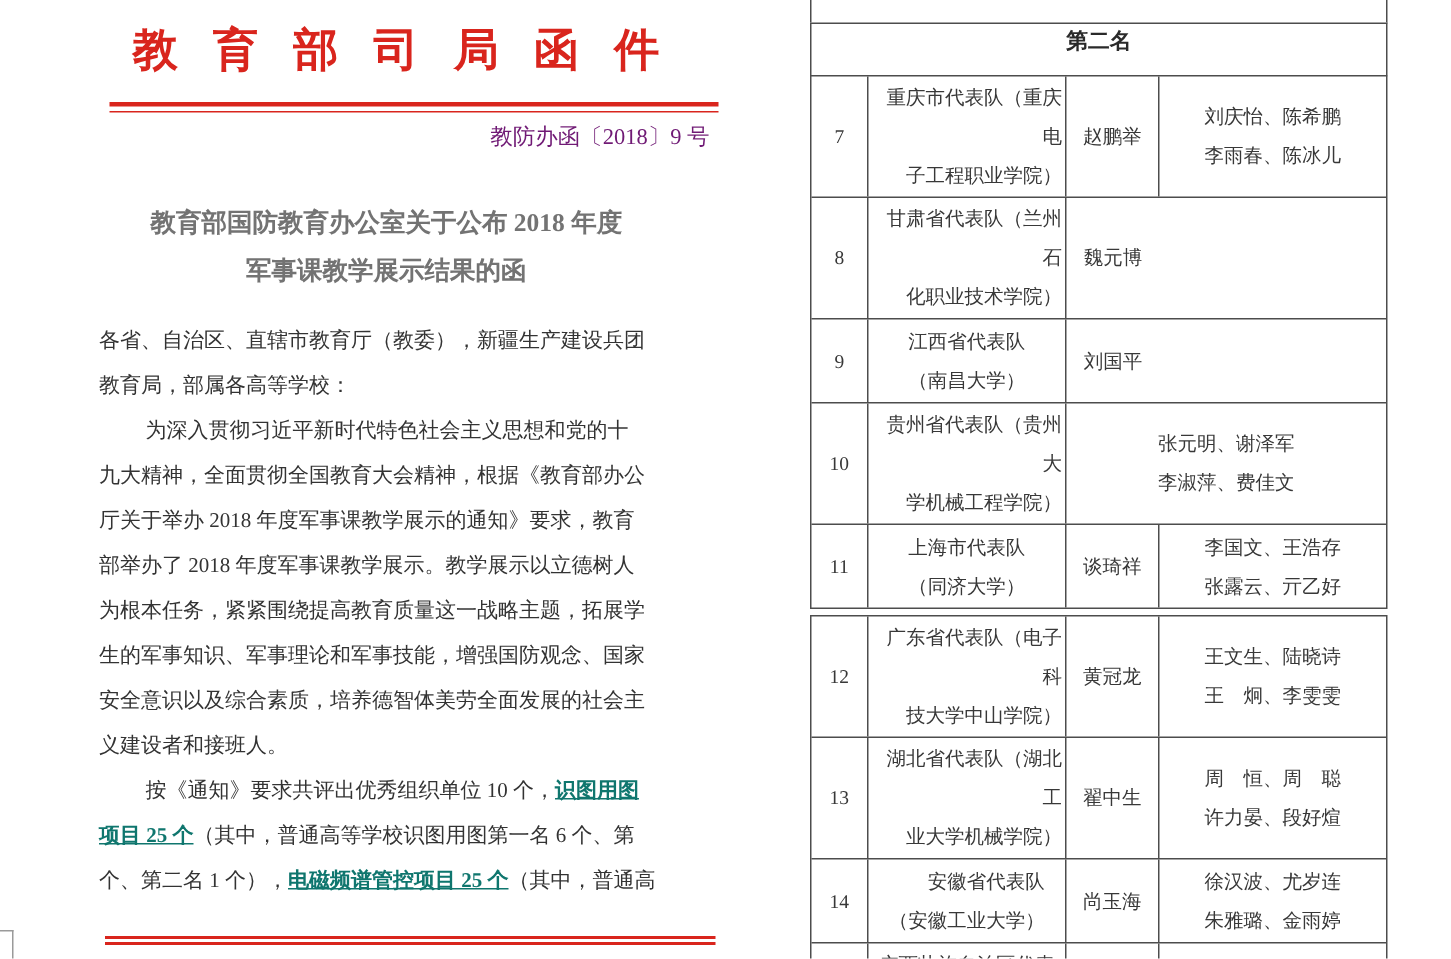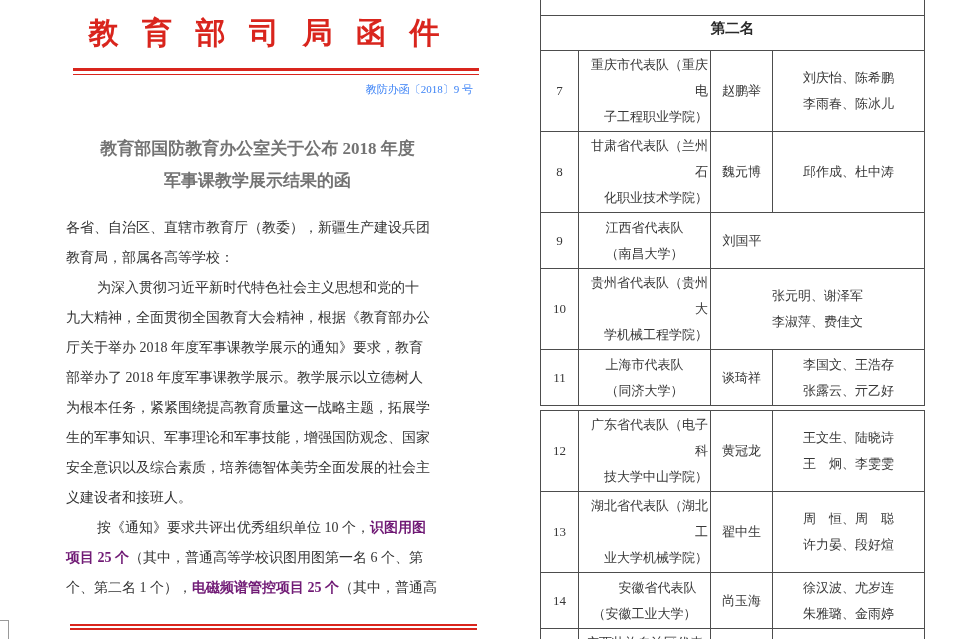--- a/index.html
+++ b/index.html
@@ -15,29 +15,29 @@
   }
   
   .left-page{position:absolute;left:0;top:0;width:515px;height:639px;background:#fff;}
   .agency-header{
     position:absolute;left:58px;top:13px;width:420px;text-align:center;
     font-size:30px;font-weight:bold;color:var(--red);letter-spacing:8px;white-space:nowrap;
   }
   .rule{position:absolute;background:var(--red);}
   .rule-top-thick{left:73px;top:68px;width:406px;height:3px;}
   .rule-top-thin{left:73px;top:74px;width:406px;height:1px;}
-  .doc-number{position:absolute;right:42px;top:82px;font-size:11px;color:#3b82f6;white-space:nowrap;}
+  .doc-number{position:absolute;right:42px;top:82px;font-size:15px;color:#701a75;white-space:nowrap;}
   .doc-title{
     position:absolute;left:40px;top:133px;width:435px;text-align:center;
     font-size:17px;font-weight:bold;line-height:32px;color:#737373;
   }
   .body-block{position:absolute;left:66px;top:213px;width:416px;font-size:14px;color:#333;}
   .body-line{height:30px;line-height:30px;white-space:nowrap;}
   .body-line.indent{padding-left:31px;}
-  .b{font-weight:bold;color:#701a75;}
+  .b{font-weight:bold;color:#0f766e;text-decoration:underline;}
   .rule-bottom-1{left:70px;top:624px;width:407px;height:2px;}
   .rule-bottom-2{left:70px;top:628px;width:407px;height:2px;}
   .corner-box{
     position:absolute;left:0;top:620px;width:8px;height:19px;
     border-top:1px solid #9a9a9a;border-right:1px solid #9a9a9a;
   }
   
   .stub{position:absolute;top:0;width:1px;height:16px;background:var(--bdr);}
   .stub-left{left:540px;}
   .stub-right{left:924px;}
@@ -106,21 +106,20 @@
 子工程职业学院）</div>
           <div class="cell c-leader">赵鹏举</div>
           <div class="cell c-members">刘庆怡、陈希鹏
 李雨春、陈冰儿</div>
         </div>
         <div class="t-row">
           <div class="cell c-rank">8</div>
           <div class="cell c-team">甘肃省代表队（兰州石
 化职业技术学院）</div>
           <div class="cell c-leader">魏元博</div>
-          <div class="cell c-members">邱作成、杜中涛</div>
         </div>
         <div class="t-row">
           <div class="cell c-rank">9</div>
           <div class="cell c-team">江西省代表队
 （南昌大学）</div>
           <div class="cell c-leader">刘国平</div>
         </div>
         <div class="t-row">
           <div class="cell c-rank">10</div>
           <div class="cell c-team">贵州省代表队（贵州大

